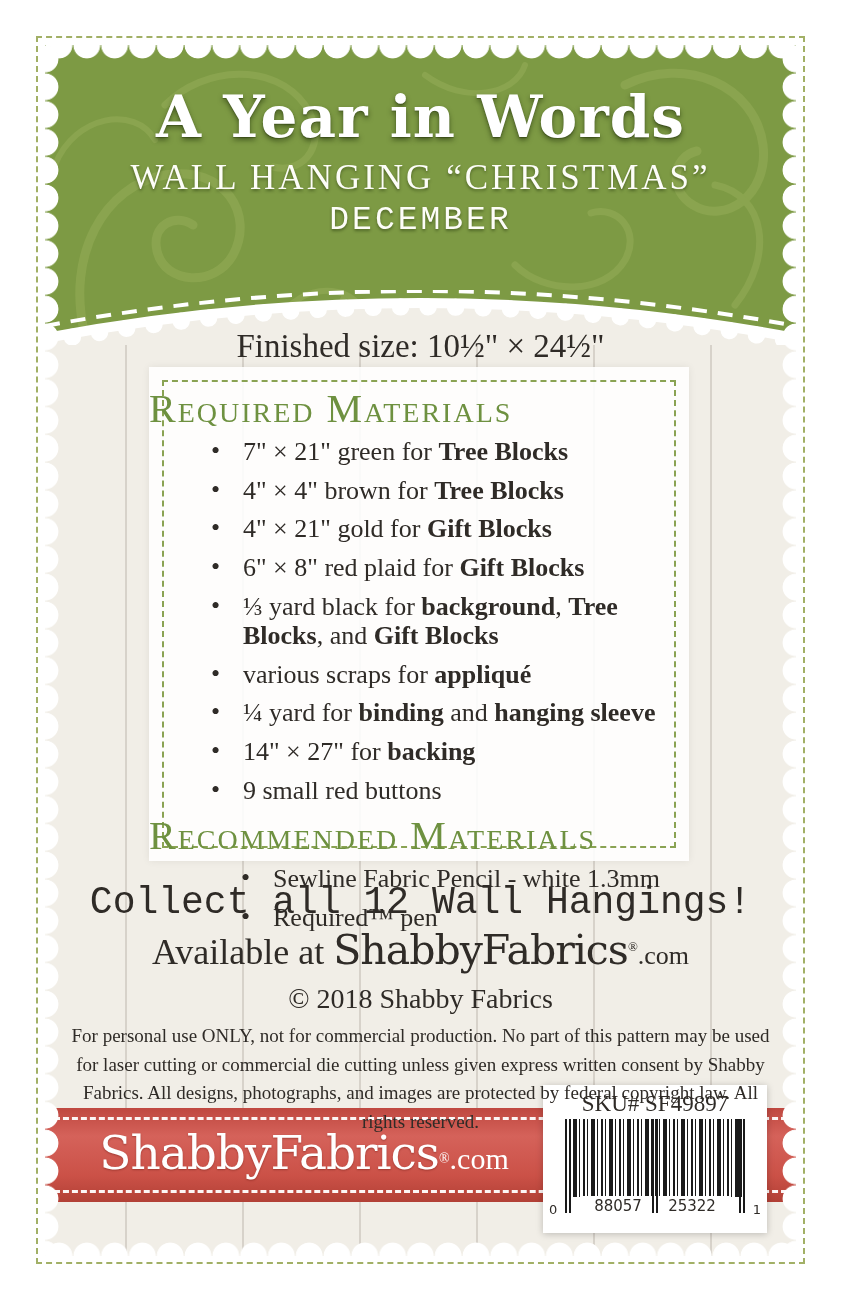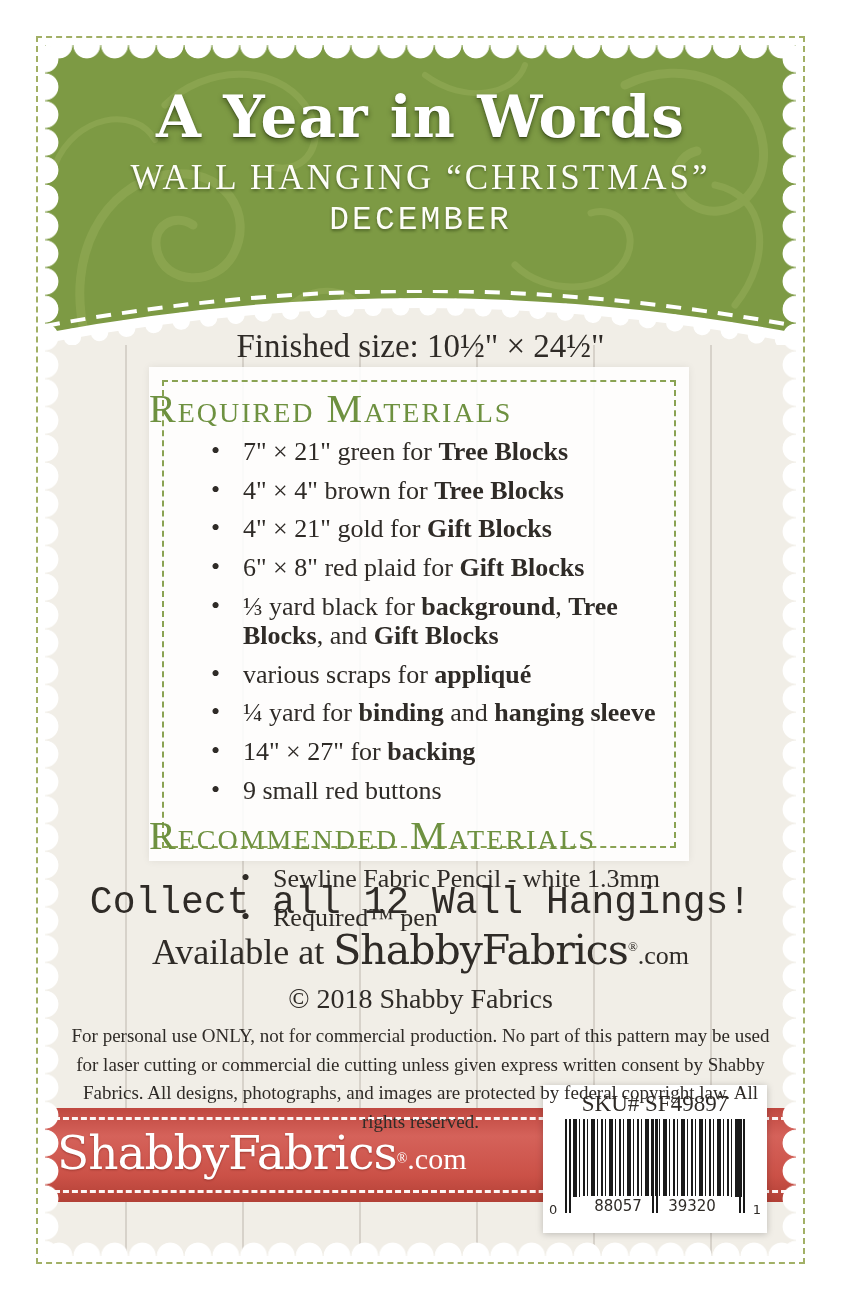--- a/index.html
+++ b/index.html
@@ -59,22 +59,22 @@
   .legal{position:absolute;left:22px;right:22px;top:977px;text-align:center;
          font-size:19px;line-height:1.5;z-index:4;font-family:Liberation Serif, serif;}
 
   
   .ribbon{position:absolute;left:0;right:0;top:1063px;height:94px;z-index:2;
           background:linear-gradient(180deg,#bf4840 0%,#d5625a 30%,#d05а4c 50%,#cb5147 70%,#b24036 100%);
           background:linear-gradient(180deg,#bf4840 0%,#d5625a 30%,#cb5147 72%,#b24036 100%);}
   .ribbon::before{content:"";position:absolute;left:0;right:0;top:9px;bottom:9px;
           border-top:3px dashed rgba(255,255,255,0.95);
           border-bottom:3px dashed rgba(255,255,255,0.95);}
-  .ribbon-logo{position:absolute;left:12px;width:510px;top:50%;transform:translateY(-54%);
-               color:#ffffff;}
+  .ribbon-logo{position:absolute;left:4px;width:510px;top:50%;transform:translateY(-54%);
+               text-align:center;color:#ffffff;}
   .ribbon-logo .brand-script{font-size:47px;color:#fff;text-shadow:0 1px 2px rgba(90,15,10,.4);}
   .ribbon-logo .brand-reg{font-size:14px;}
   .ribbon-logo .brand-tld{font-size:30px;}
 
   
   .barcode-box{position:absolute;left:498px;top:1040px;width:224px;height:148px;background:#ffffff;
                box-shadow:0 1px 7px rgba(0,0,0,0.22);z-index:3;padding:0;}
   .sku{margin-top:6px;text-align:center;font-size:23px;}
   .bc-row{position:relative;height:96px;margin:2px 12px 0 12px;}
   .bc-bars{position:absolute;left:10px;right:10px;top:0;bottom:18px;
@@ -184,21 +184,21 @@
         <span class="brand-script">ShabbyFabrics</span><span class="brand-reg">®</span><span class="brand-tld">.com</span>
       </div>
     </div>
 
     <div class="barcode-box">
       <div class="sku">SKU# SF49897</div>
       <div class="bc-row">
         <div class="bc-bars"></div>
         <div class="bc-numstrip">
           <span>88057</span>
-          <span>39320</span>
+          <span>25322</span>
         </div>
         <span class="guard g1"></span>
         <span class="guard g2"></span>
         <span class="guard gc1"></span>
         <span class="guard gc2"></span>
         <span class="guard g3"></span>
         <span class="guard g4"></span>
         <span class="bc-left-digit">0</span>
         <span class="bc-right-digit">1</span>
       </div>

